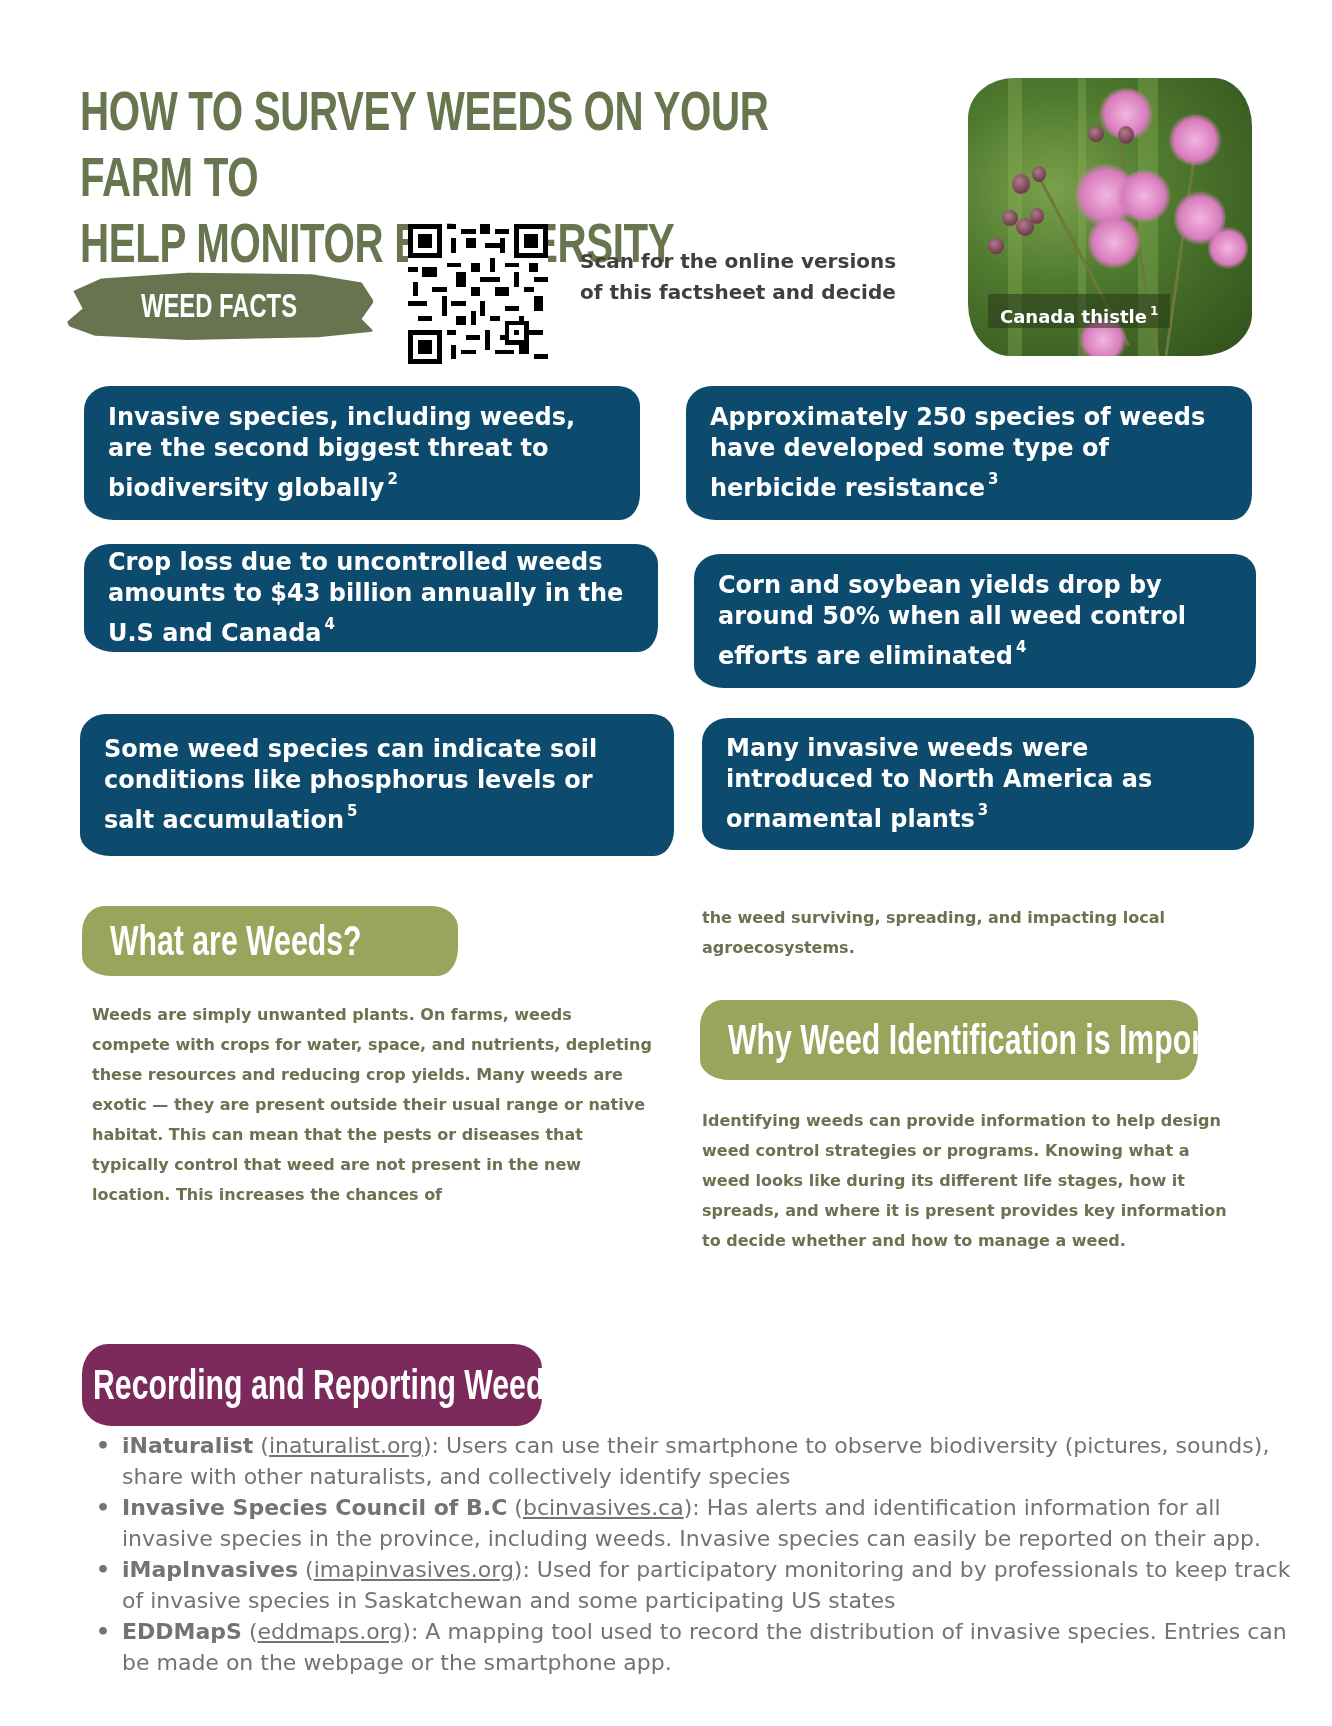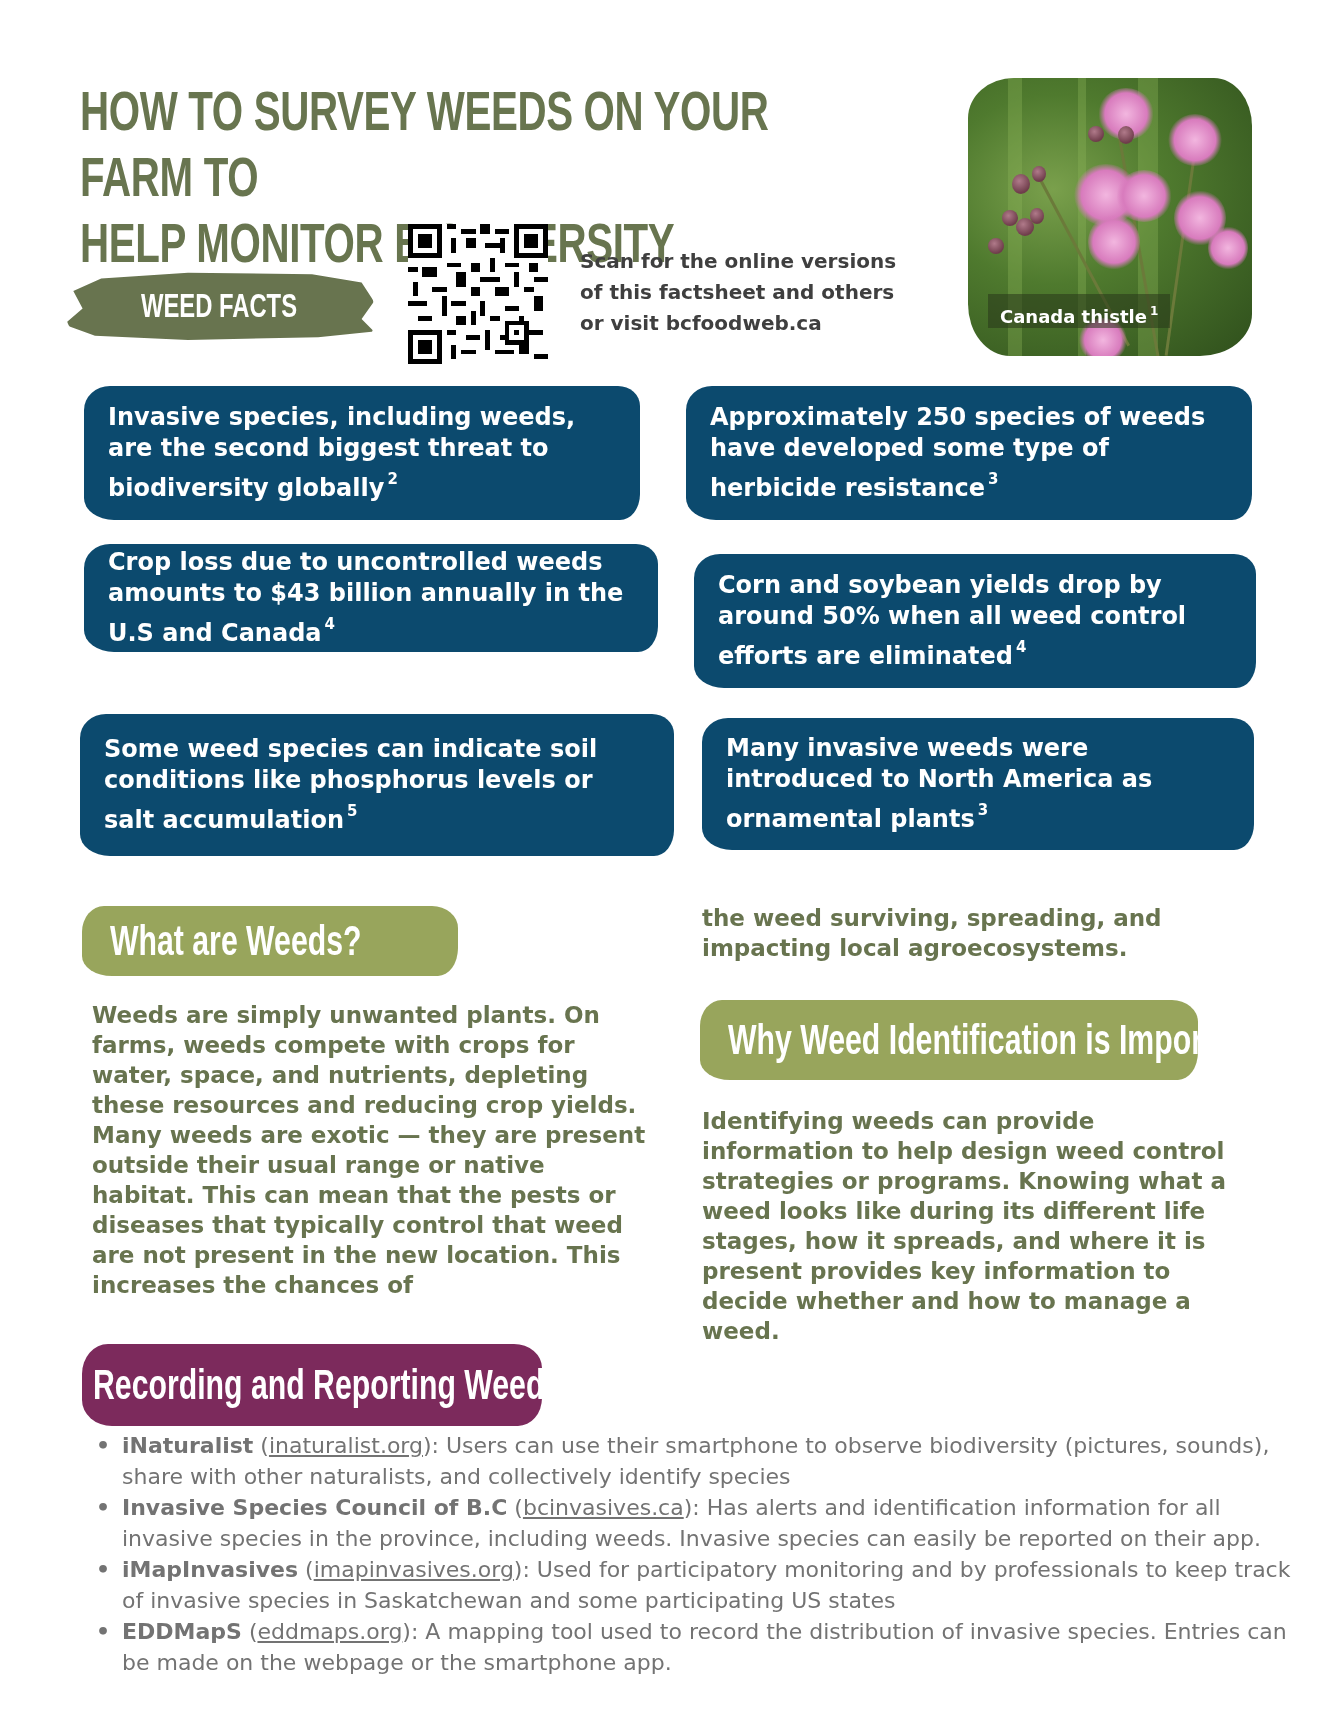--- a/index.html
+++ b/index.html
@@ -70,21 +70,21 @@
   .section-tag {
     position: absolute; display: flex; align-items: center; padding-left: 28px;
     font-family: "Liberation Sans", sans-serif; font-weight: 700; color: #ffffff;
   }
   .section-tag span { display: inline-block; transform: scaleX(0.72); transform-origin: left center; white-space: nowrap; font-size: 42px; }
   .tag-green { background: #98a55c; border-radius: 22px 26px 20px 30px / 26px 22px 28px 20px; }
   .tag-purple { background: #7c2a5c; border-radius: 26px 28px 24px 30px / 30px 24px 28px 26px; }
 
   .body-text {
     position: absolute; font-family: "DejaVu Sans", sans-serif; font-weight: 700;
-    font-size: 23px; line-height: 30px; color: #68744f;
+    font-size: 16px; line-height: 30px; color: #68744f;
   }
 
   .resources {
     position: absolute; left: 92px; top: 1430px; width: 1200px;
     font-family: "DejaVu Sans", sans-serif; font-size: 22px; line-height: 31px; color: #737373;
     list-style: none;
   }
   .resources li { position: relative; padding-left: 30px; }
   .resources li::before { content: "\2022"; position: absolute; left: 4px; top: 0; font-weight: 700; }
   .resources .name { font-weight: 700; }
@@ -160,22 +160,21 @@
         <rect x="23" y="25" width="2" height="2"></rect>
         <rect x="26" y="27" width="3" height="1"></rect>
       <rect x="20" y="20" width="5" height="5"></rect>
         <rect x="21" y="21" width="3" height="3" fill="#fff"></rect>
         <rect x="22" y="22" width="1" height="1"></rect>
     </g>
   </svg>
 </div>
 <div class="scan-text">
   <div>Scan for the online versions</div>
-  <div>of this factsheet and others</div>
-  <div>or visit bcfoodweb.ca</div>
+  <div>of this factsheet and decide</div>
 </div>
 
 <div class="photo">
   <div class="stripe" style="left:40px;"></div>
   <div class="stripe" style="left:110px; width:8px;"></div>
   <div class="stripe" style="left:170px; width:20px;"></div>
   <div class="stem" style="left:150px; top:60px; height:230px; transform: rotate(-10deg);"></div>
   <div class="stem" style="left:70px; top:100px; height:190px; transform: rotate(-28deg);"></div>
   <div class="stem" style="left:230px; top:40px; height:240px; transform: rotate(8deg);"></div>
   <div class="bloom" style="left:130px; top:10px; width:56px; height:52px;"></div>

